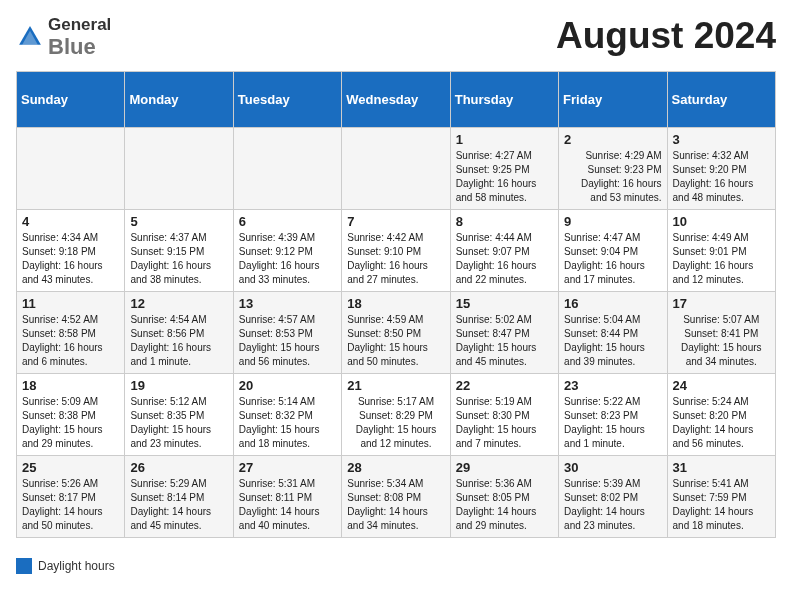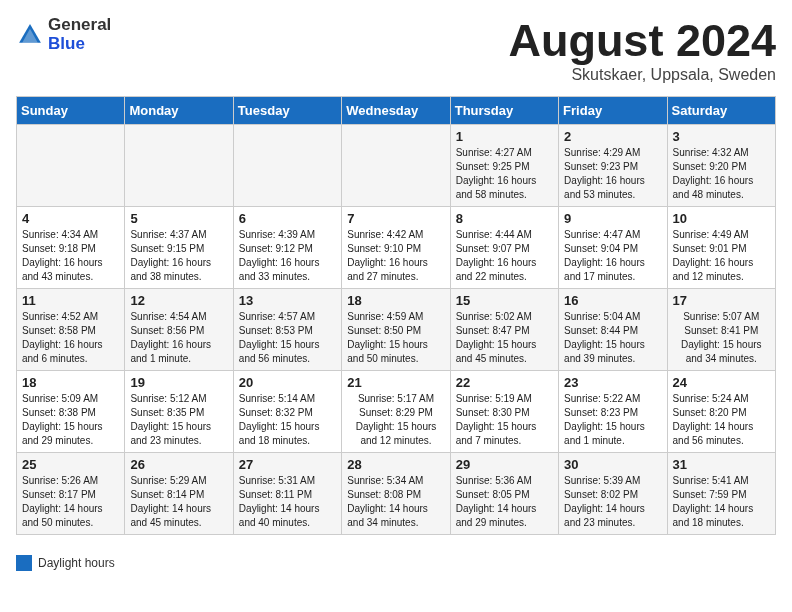--- a/index.html
+++ b/index.html
@@ -28,42 +28,42 @@
       line-height: 1.1;
     }
     .logo-icon {
       width: 28px;
       height: 28px;
     }
     .title-section {
       text-align: right;
     }
     .month-year {
-      font-size: 45px;
+      font-size: 37px;
       font-weight: bold;
       color: #222;
       line-height: 1.1;
     }
     .location {
       font-size: 16px;
       color: #444;
     }
     table {
       width: 100%;
       border-collapse: collapse;
       table-layout: fixed;
     }
     thead tr {
       background-color: #1a6dc0;
     }
     thead th {
       color: #fff;
       font-size: 13px;
       font-weight: bold;
-      padding: 6px 4px;
+      padding: 20px 4px;
       text-align: left;
       border: 1px solid #ccc;
     }
     tbody tr {
       vertical-align: top;
     }
     tbody td {
       border: 1px solid #ccc;
       padding: 4px 5px;
       font-size: 10.5px;
@@ -109,26 +109,25 @@
 <body>
 
 <div class="header">
   <div class="logo">
     <svg class="logo-icon" viewBox="0 0 36 36">
       <polygon points="18,4 32,28 4,28" fill="#1a6dc0"></polygon>
       <polygon points="18,10 28,28 8,28" fill="#fff" opacity="0.3"></polygon>
     </svg>
     <div class="logo-text">
       <span style="font-size:17px;font-weight:bold;color:#333;line-height:1.1;">General</span>
-      <span style="font-size:17px;font-weight:bold;color:#1d4ed8;line-height:1.1;">Blue</span>
+      <span style="font-size:22px;font-weight:bold;color:#737373;line-height:1.1;">Blue</span>
     </div>
   </div>
   <div class="title-section">
     <div class="month-year">August 2024</div>
-    <div class="location">Skutskaer, Uppsala, Sweden</div>
   </div>
 </div>
 
 <table>
   <thead>
     <tr>
     <th>Sunday</th>
         <th>Monday</th>
         <th>Tuesday</th>
         <th>Wednesday</th>
@@ -145,21 +144,21 @@
         <td class="empty-cell"></td>
         <td>
           <div class="day-number">1</div>
           <div class="day-info" style="white-space: pre-line;">Sunrise: 4:27 AM
 Sunset: 9:25 PM
 Daylight: 16 hours
 and 58 minutes.</div>
         </td>
         <td>
           <div class="day-number">2</div>
-          <div class="day-info" style="white-space: pre-line;">Sunrise: 4:29 AM
+          <div class="day-info" style="white-space: pre-line; text-align: right;">Sunrise: 4:29 AM
 Sunset: 9:23 PM
 Daylight: 16 hours
 and 53 minutes.</div>
         </td>
         <td>
           <div class="day-number">3</div>
           <div class="day-info" style="white-space: pre-line;">Sunrise: 4:32 AM
 Sunset: 9:20 PM
 Daylight: 16 hours
 and 48 minutes.</div>

